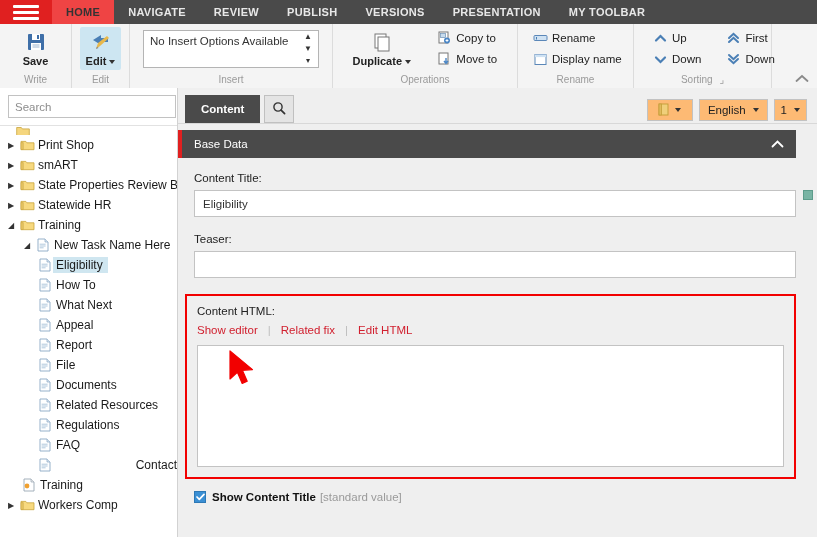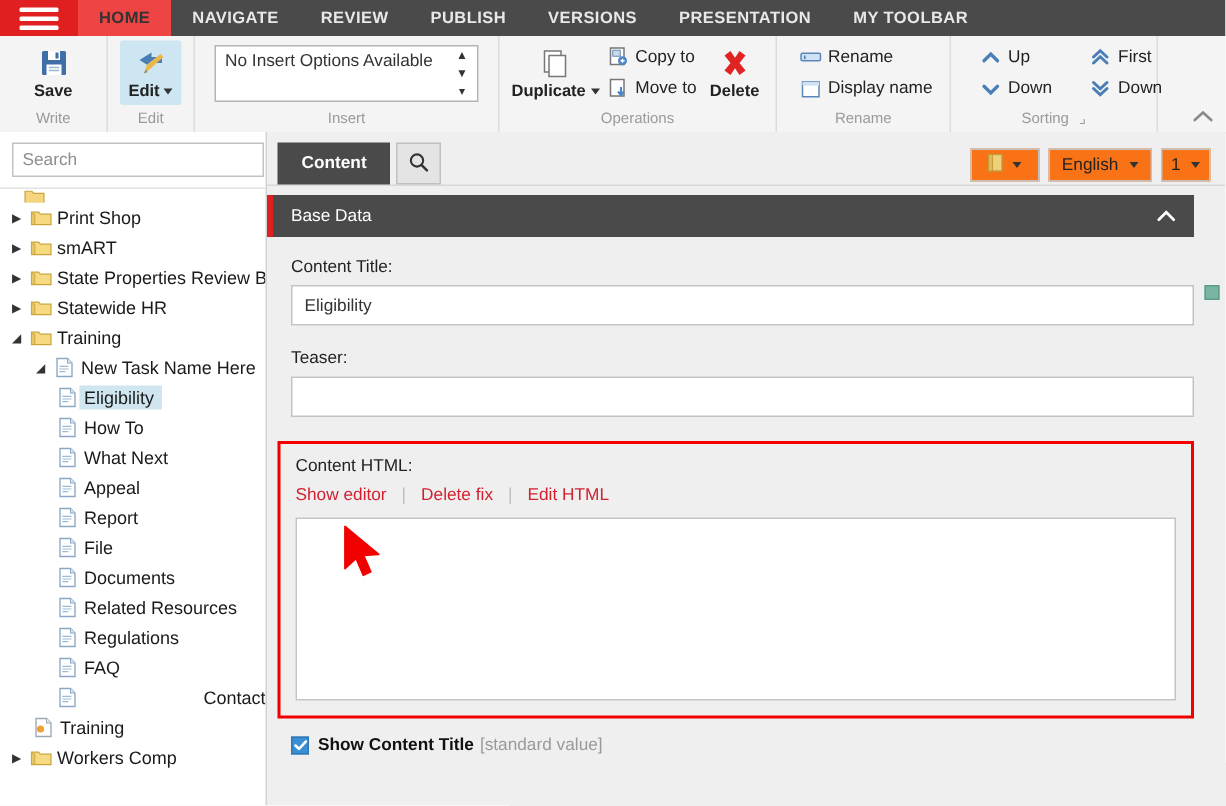--- a/index.html
+++ b/index.html
@@ -318,21 +318,21 @@
     margin-left: auto;
     display: flex;
     align-items: center;
     gap: 6px;
     padding-bottom: 2px;
   }
   .pillbtn {
     height: 22px;
     min-width: 30px;
     border: 1px solid #c2c2c2;
-    background: #f97316;
+    background: #fdba74;
     display: flex;
     align-items: center;
     justify-content: center;
     gap: 4px;
     padding: 0 8px;
     font-size: 11.5px;
     color: #222;
     box-sizing: border-box;
     cursor: pointer;
   }
@@ -554,28 +554,20 @@
           <div class="small-btn">
             <span class="ic">
               <svg width="14" height="14" viewBox="0 0 14 14">
                 <rect x="2" y="1" width="9" height="11" fill="#fff" stroke="#777" stroke-width="1"></rect>
                 <path d="M9 6 V11 M7 9 L9 11.4 L11 9" stroke="#4a86c6" stroke-width="1.4" fill="none"></path>
               </svg>
             </span>
             <span>Move to</span>
           </div>
         </div>
-        <div class="big-btn" style="width:48px;">
-          <span class="glyph">
-            <svg width="24" height="24" viewBox="0 0 24 24">
-              <path d="M5 7 L9 4 L12 8.5 L15 4 L19 7 L15 12 L19 17 L15 20 L12 15.5 L9 20 L5 17 L9 12 Z" fill="#e02424"></path>
-            </svg>
-          </span>
-          <span class="txt">Delete</span>
-        </div>
       </div>
       <div class="rb-label">Operations</div>
     </div>
 
     <div class="rb-group" style="width:116px;">
       <div class="rb-body" style="padding-left:12px;">
         <div class="stack2">
           <div class="small-btn">
             <span class="ic">
               <svg width="15" height="12" viewBox="0 0 15 12">
@@ -939,21 +931,21 @@
       <div class="spacer16"></div>
       <div class="flabel">Teaser:</div>
       <input class="finput" type="text" value="" style="">
     </div>
 
     <div class="html-box">
       <div class="flabel">Content HTML:</div>
       <div class="link-row">
         <span class="hlink">Show editor</span>
         <span class="lsep">|</span>
-        <span class="hlink">Delete fix</span>
+        <span class="hlink">Related fix</span>
         <span class="lsep">|</span>
         <span class="hlink">Edit HTML</span>
       </div>
       <div class="html-editor"></div>
     </div>
 
     <div class="checkrow">
       <span class="cbx">
         <svg width="9" height="8" viewBox="0 0 9 8">
             <path d="M1 4 L3.3 6.3 L8 1.3" stroke="#ffffff" stroke-width="1.7" fill="none" stroke-linecap="round" stroke-linejoin="round"></path>

